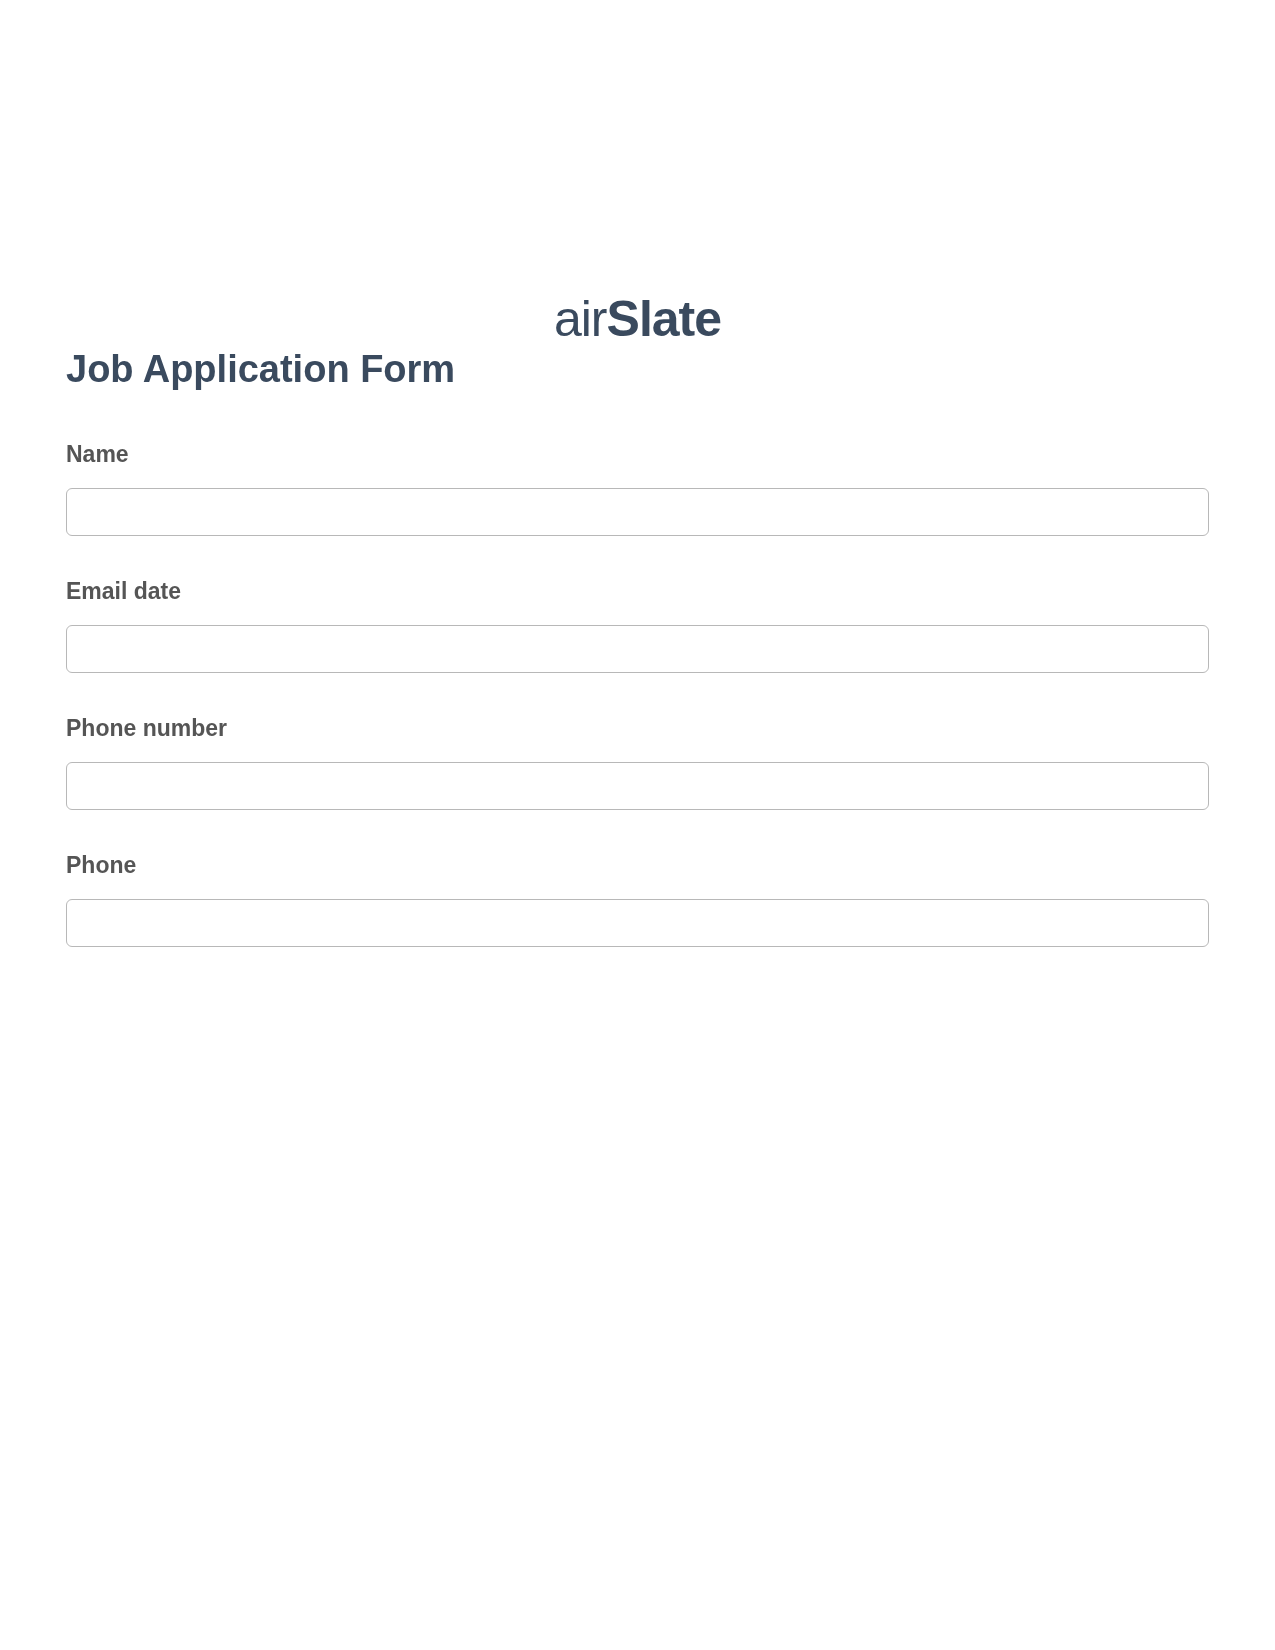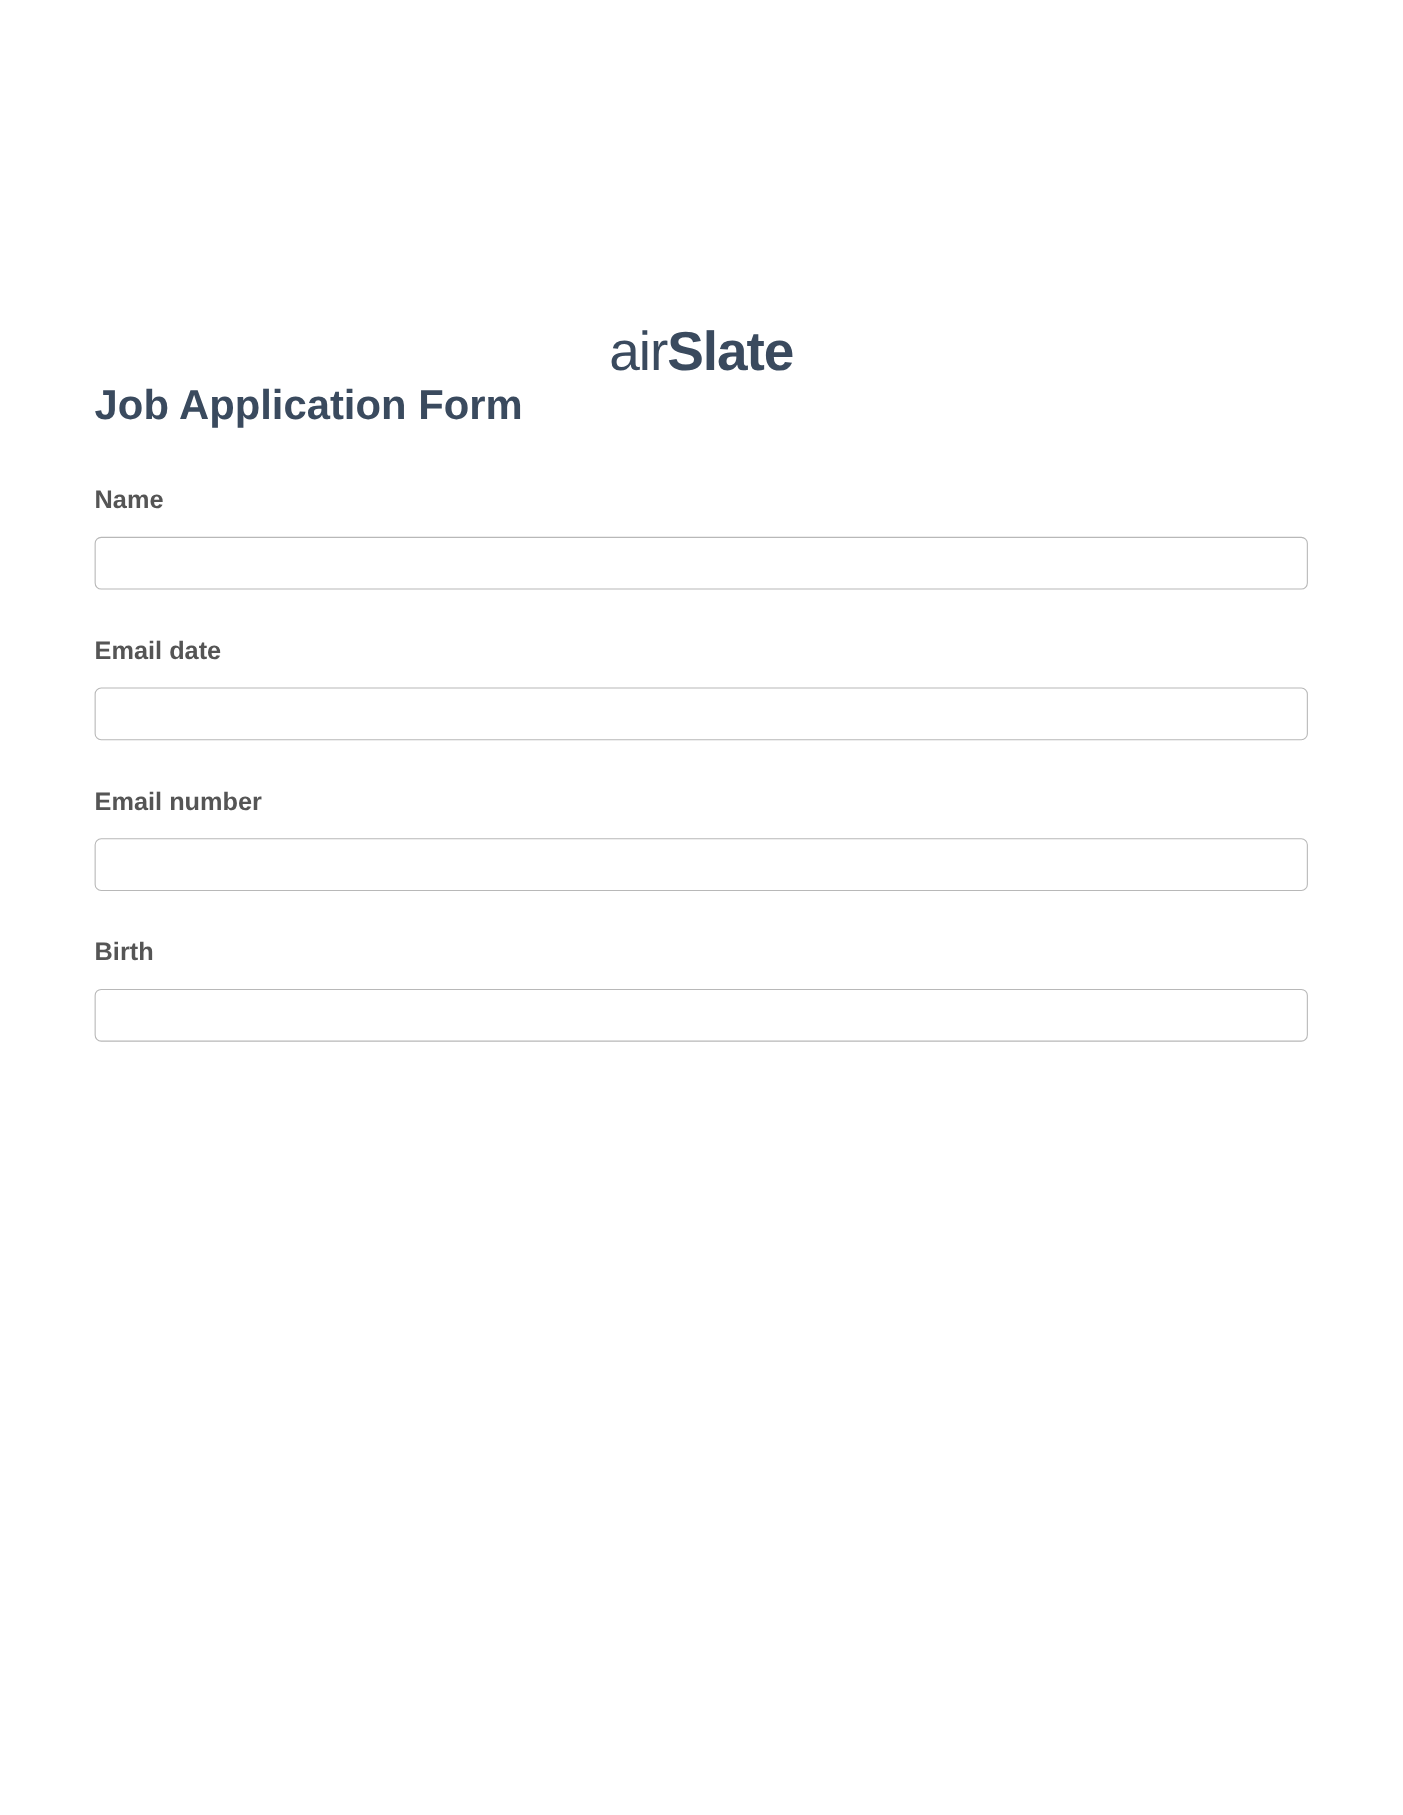--- a/index.html
+++ b/index.html
@@ -28,21 +28,21 @@
       color: #3a4a5e;
       letter-spacing: -1px;
     }
     .logo-air {
       font-weight: 400;
     }
     .logo-slate {
       font-weight: 700;
     }
     .form-container {
-      padding: 0 86px;
+      padding: 0 66px;
     }
     .form-title {
       font-size: 38px;
       font-weight: 700;
       color: #3a4a5e;
       margin-bottom: 50px;
     }
     .form-field {
       margin-bottom: 42px;
       margin-top: 32px;
@@ -81,22 +81,22 @@
       <label class="field-label">Name</label>
       <input type="text" class="field-input" value="" style="">
     </div>
 
     <div class="form-field">
       <label class="field-label">Email date</label>
       <input type="text" class="field-input" value="" style="">
     </div>
 
     <div class="form-field">
-      <label class="field-label">Email number</label>
+      <label class="field-label">Phone number</label>
       <input type="text" class="field-input" value="" style="">
     </div>
 
     <div class="form-field">
-      <label class="field-label">Birth</label>
+      <label class="field-label">Phone</label>
       <input type="text" class="field-input" value="" style="">
     </div>
   </div>
 </div>
 
 </body></html>

